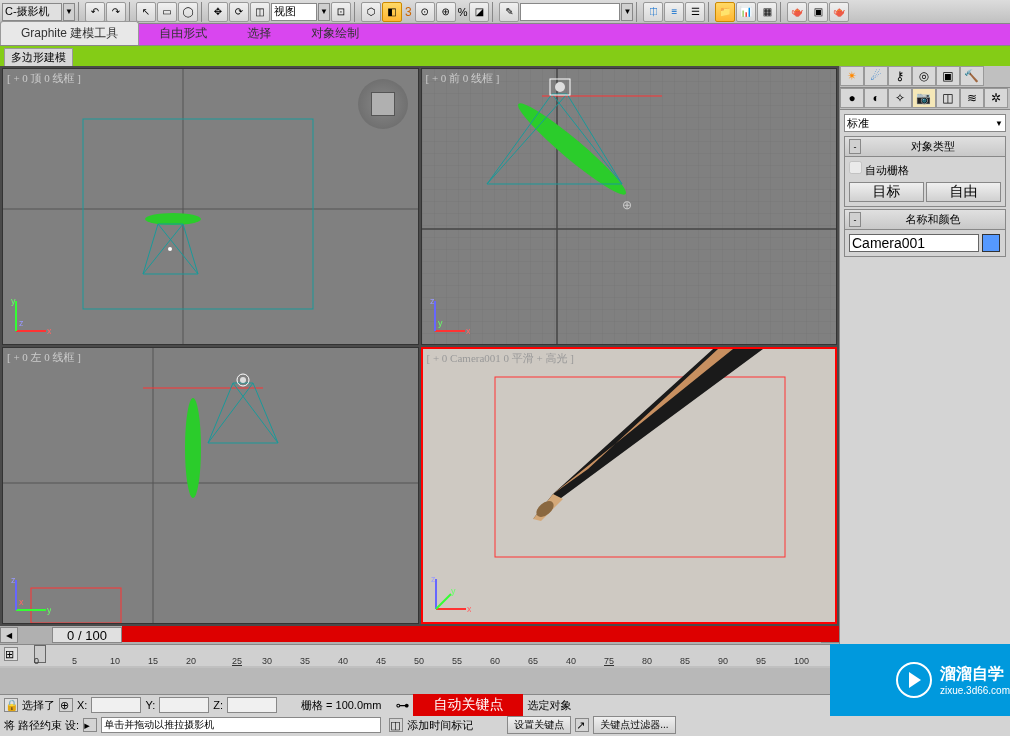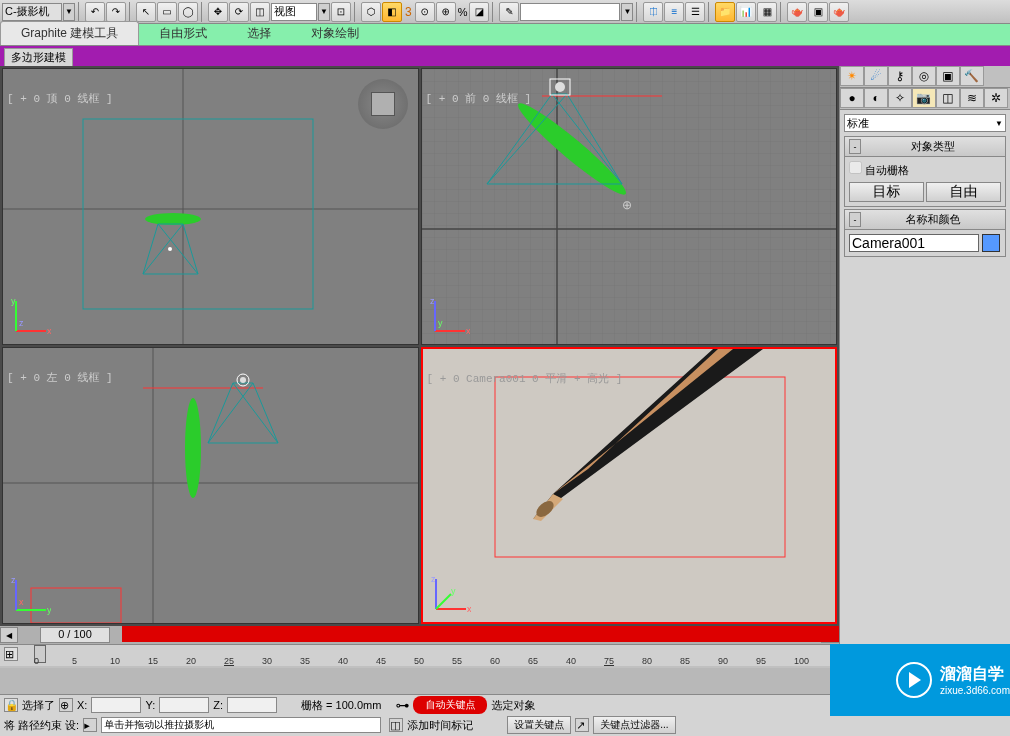--- a/index.html
+++ b/index.html
@@ -9,31 +9,31 @@
 .top-toolbar { height: 24px; background: linear-gradient(#dcdcdc, #c0c0c0); border-bottom: 1px solid #888; display: flex; align-items: center; padding: 0 2px; gap: 1px; }
 .tb-btn { width: 20px; height: 20px; background: linear-gradient(#f0f0f0, #d8d8d8); border: 1px solid #999; border-radius: 2px; display: flex; align-items: center; justify-content: center; cursor: pointer; font-size: 10px; }
 .tb-btn.active { background: linear-gradient(#ffd966, #ffb733); border-color: #cc8800; }
 .tb-btn.blue { color: #0066cc; }
 .tb-sep { width: 4px; height: 20px; border-left: 1px solid #888; margin: 0 2px; }
 .tb-input { height: 18px; font-size: 11px; border: 1px solid #888; padding: 0 2px; background: #fff; }
 .tb-input.gray { background: #e0e0e0; }
 .dropdown-arrow { width: 12px; height: 18px; background: #d0d0d0; border: 1px solid #888; font-size: 8px; display: flex; align-items: center; justify-content: center; }
 
 
-.ribbon-tabs { height: 22px; background: #86efac; display: flex; align-items: flex-end; border-bottom: 1px solid #888; }
+.ribbon-tabs { height: 22px; background: #d946ef; display: flex; align-items: flex-end; border-bottom: 1px solid #888; }
 .ribbon-tab { padding: 3px 20px; font-size: 12px; color: #333; cursor: pointer; }
 .ribbon-tab.active { background: #e8e8e8; border: 1px solid #999; border-bottom: none; border-radius: 3px 3px 0 0; }
-.ribbon-sub { height: 28px; background: #a21caf; border-bottom: 4px solid #7f1d1d; padding: 2px 4px; }
+.ribbon-sub { height: 28px; background: #84cc16; border-bottom: 4px solid #7f1d1d; padding: 2px 4px; }
 .sub-tab { display: inline-block; padding: 1px 6px; background: #d8d8d8; border: 1px solid #999; font-size: 11px; }
 
 
 .viewport-area { position: absolute; top: 66px; left: 0; width: 839px; height: 560px; background: #4a4a4a; display: grid; grid-template-columns: 1fr 1fr; grid-template-rows: 1fr 1fr; gap: 2px; padding: 2px; }
 .viewport { background: #808080; position: relative; border: 1px solid #333; overflow: hidden; }
 .viewport.camera-active { border: 2px solid #ff0000; }
-.vp-label { position: absolute; top: 2px; left: 4px; color: #cccccc; font-size: 11px; font-family: Liberation Mono, monospace; z-index: 10; margin-top: 20px; }
+.vp-label { position: absolute; top: 2px; left: 4px; color: #cccccc; font-size: 11px; font-family: Liberation Serif, serif; z-index: 10; }
 .vp-grid { position: absolute; inset: 0; }
 .axis-gizmo { position: absolute; bottom: 8px; left: 8px; width: 40px; height: 40px; }
 .viewcube { position: absolute; top: 10px; right: 10px; width: 50px; height: 50px; background: radial-gradient(circle, #888, #666); border-radius: 50%; display:flex; align-items:center; justify-content:center; }
 .viewcube-inner { width: 24px; height: 24px; background: #b0b0b0; border: 1px solid #555; }
 
 
 .right-panel { position: absolute; top: 66px; right: 0; width: 171px; height: 630px; background: #d4d4d4; border-left: 1px solid #888; }
 .panel-tabs { display: flex; height: 22px; background: #c0c0c0; border-bottom: 1px solid #888; }
 .panel-tab { width: 24px; height: 20px; border: 1px solid #999; background: #d8d8d8; display: flex; align-items: center; justify-content: center; font-size: 12px; cursor: pointer; }
 .panel-tab.active { background: #f5e8b8; }
@@ -46,30 +46,30 @@
 .rollout-body label { font-size: 11px; }
 .btn-row { display: flex; gap: 2px; margin-top: 4px; }
 .panel-btn { flex: 1; height: 20px; background: linear-gradient(#f0f0f0, #d0d0d0); border: 1px solid #888; font-size: 14px; cursor: pointer; }
 .name-input { width: calc(100% - 22px); height: 18px; border: 1px solid #666; background: #fff; font-size: 14px; padding: 0 2px; }
 .color-swatch { width: 18px; height: 18px; background: #5599ff; border: 1px solid #333; display: inline-block; vertical-align: top; }
 
 
 .timeline-area { position: absolute; bottom: 68px; left: 0; width: 839px; height: 42px; background: #c0c0c0; }
 .time-slider-row { height: 18px; background: #b0b0b0; display: flex; align-items: center; position: relative; }
 .scroll-btn { width: 18px; height: 16px; background: #d0d0d0; border: 1px solid #888; font-size: 8px; display:flex; align-items:center; justify-content:center; }
-.time-handle { position: absolute; left: 40px; width: 70px; height: 16px; background: #e0e0e0; border: 1px solid #888; font-size: 11px; text-align: center; }
+.time-handle { position: absolute; left: 52px; width: 70px; height: 16px; background: #e0e0e0; border: 1px solid #888; font-size: 13px; text-align: center; }
 .ruler { height: 22px; background: #d0d0d0; position: relative; border-top: 1px solid #888; }
 .ruler-mark { position: absolute; bottom: 0; font-size: 9px; color: #333; }
 .red-bar { position: absolute; left: 122px; right: 0; top: 0; height: 16px; background: #dd0000; }
 
 
 .status-area { position: absolute; bottom: 0; left: 0; width: 1010px; height: 42px; background: #d4d4d4; border-top: 1px solid #888; }
 .status-row { height: 20px; display: flex; align-items: center; gap: 4px; padding: 0 4px; font-size: 11px; }
 .status-input { height: 16px; border: 1px solid #888; background: #f0f0f0; font-size: 10px; padding: 0 2px; }
-.auto-key { background: #dd0000; color: #fff; padding: 2px 12px; font-size: 10px; border-radius: 8px; }
+.auto-key { background: #dd0000; color: #fff; padding: 2px 20px; font-size: 14px; }
 .key-btn { height: 18px; padding: 0 6px; background: linear-gradient(#f0f0f0, #d0d0d0); border: 1px solid #888; font-size: 10px; }
 
 
 .watermark { position: absolute; right: 0; bottom: 20px; width: 180px; height: 72px; background: #0099dd; display: flex; align-items: center; justify-content: flex-end; color: #fff; font-size: 16px; font-weight: bold; z-index: 100; }
 .play-circle { width: 36px; height: 36px; border: 2px solid #fff; border-radius: 50%; display: flex; align-items: center; justify-content: center; margin-right: 8px; }
 .play-tri { width: 0; height: 0; border-left: 12px solid #fff; border-top: 8px solid transparent; border-bottom: 8px solid transparent; margin-left: 3px; }
 
 svg { display: block; }
 </style>
 </head>
@@ -283,21 +283,21 @@
     <div class="scroll-btn" style="margin-left:auto">▶</div>
   </div>
   <div class="ruler">
     <div style="position:absolute;left:4px;top:2px;width:14px;height:14px;border:1px solid #888;background:#e0e0e0">⊞</div>
     <div style="position:absolute;left:34px;top:0;width:12px;height:18px;background:#ccc;border:1px solid #666"></div>
   <span class="ruler-mark" style="left: 34px;">0</span>
       <span class="ruler-mark" style="left: 72px;">5</span>
       <span class="ruler-mark" style="left: 110px;">10</span>
       <span class="ruler-mark" style="left: 148px;">15</span>
       <span class="ruler-mark" style="left: 186px;">20</span>
-      <span class="ruler-mark" style="left: 224px; text-decoration: underline;">25</span>
+      <span class="ruler-mark" style="left: 232px; text-decoration: underline;">25</span>
       <span class="ruler-mark" style="left: 262px;">30</span>
       <span class="ruler-mark" style="left: 300px;">35</span>
       <span class="ruler-mark" style="left: 338px;">40</span>
       <span class="ruler-mark" style="left: 376px;">45</span>
       <span class="ruler-mark" style="left: 414px;">50</span>
       <span class="ruler-mark" style="left: 452px;">55</span>
       <span class="ruler-mark" style="left: 490px; text-align: center;">60</span>
       <span class="ruler-mark" style="left: 528px;">65</span>
       <span class="ruler-mark" style="left: 566px;">40</span>
       <span class="ruler-mark" style="left: 604px; text-decoration: underline;">75</span>

